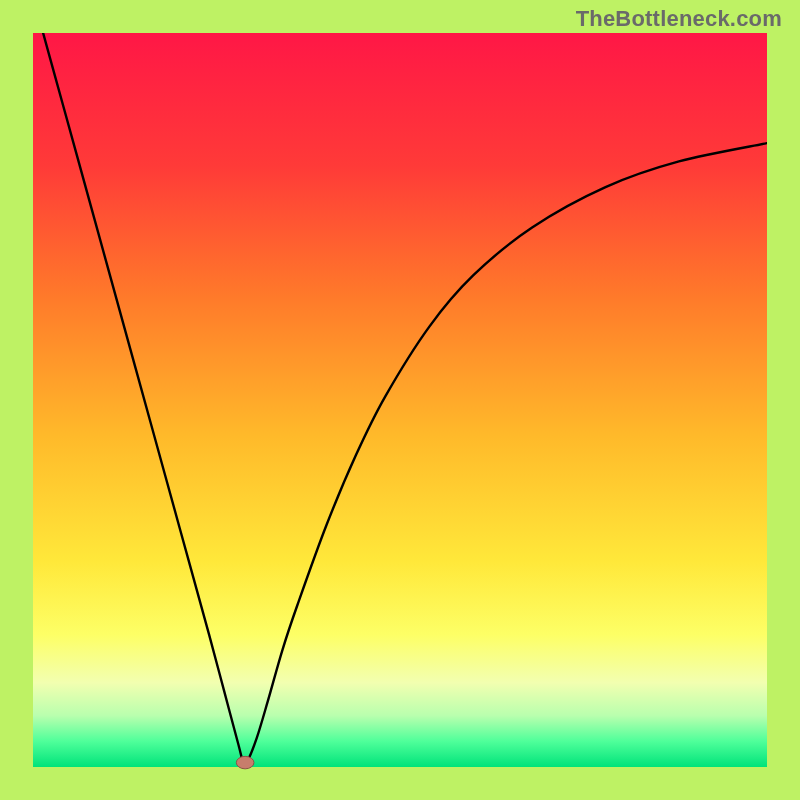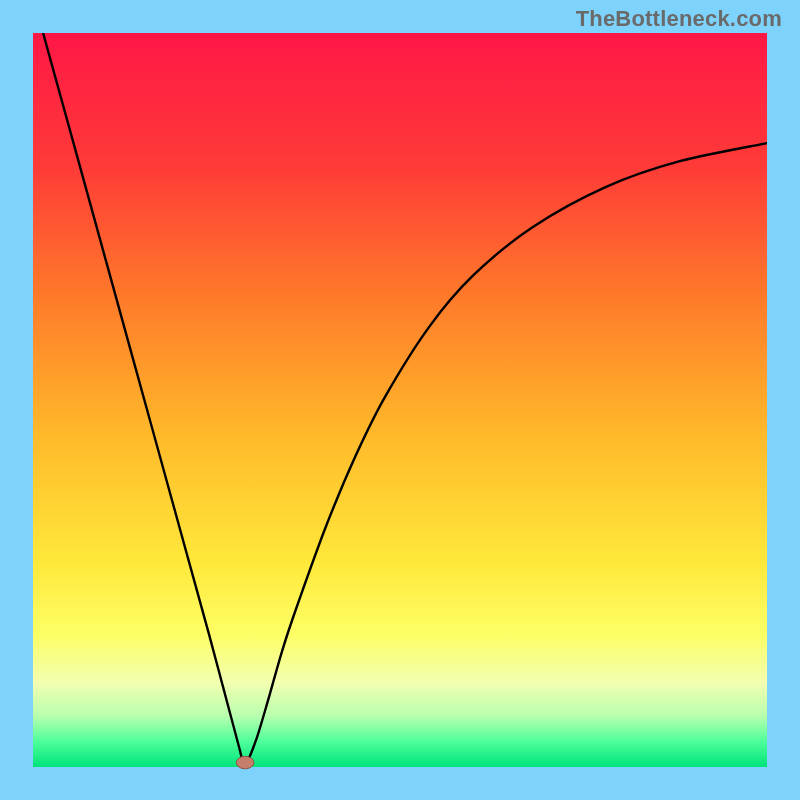--- a/index.html
+++ b/index.html
@@ -7,21 +7,21 @@
     padding: 0;
     width: 800px;
     height: 800px;
     background: #000;
     overflow: hidden;
   }
   .stage {
     position: relative;
     width: 800px;
     height: 800px;
-    background: #7dd3fc;
+    background: #bef264;
   }
   .watermark {
     position: absolute;
     top: 6px;
     right: 18px;
     font-family: Arial, Helvetica, sans-serif;
     font-size: 22px;
     font-weight: 600;
     color: #6a6a6a;
     letter-spacing: 0.2px;

